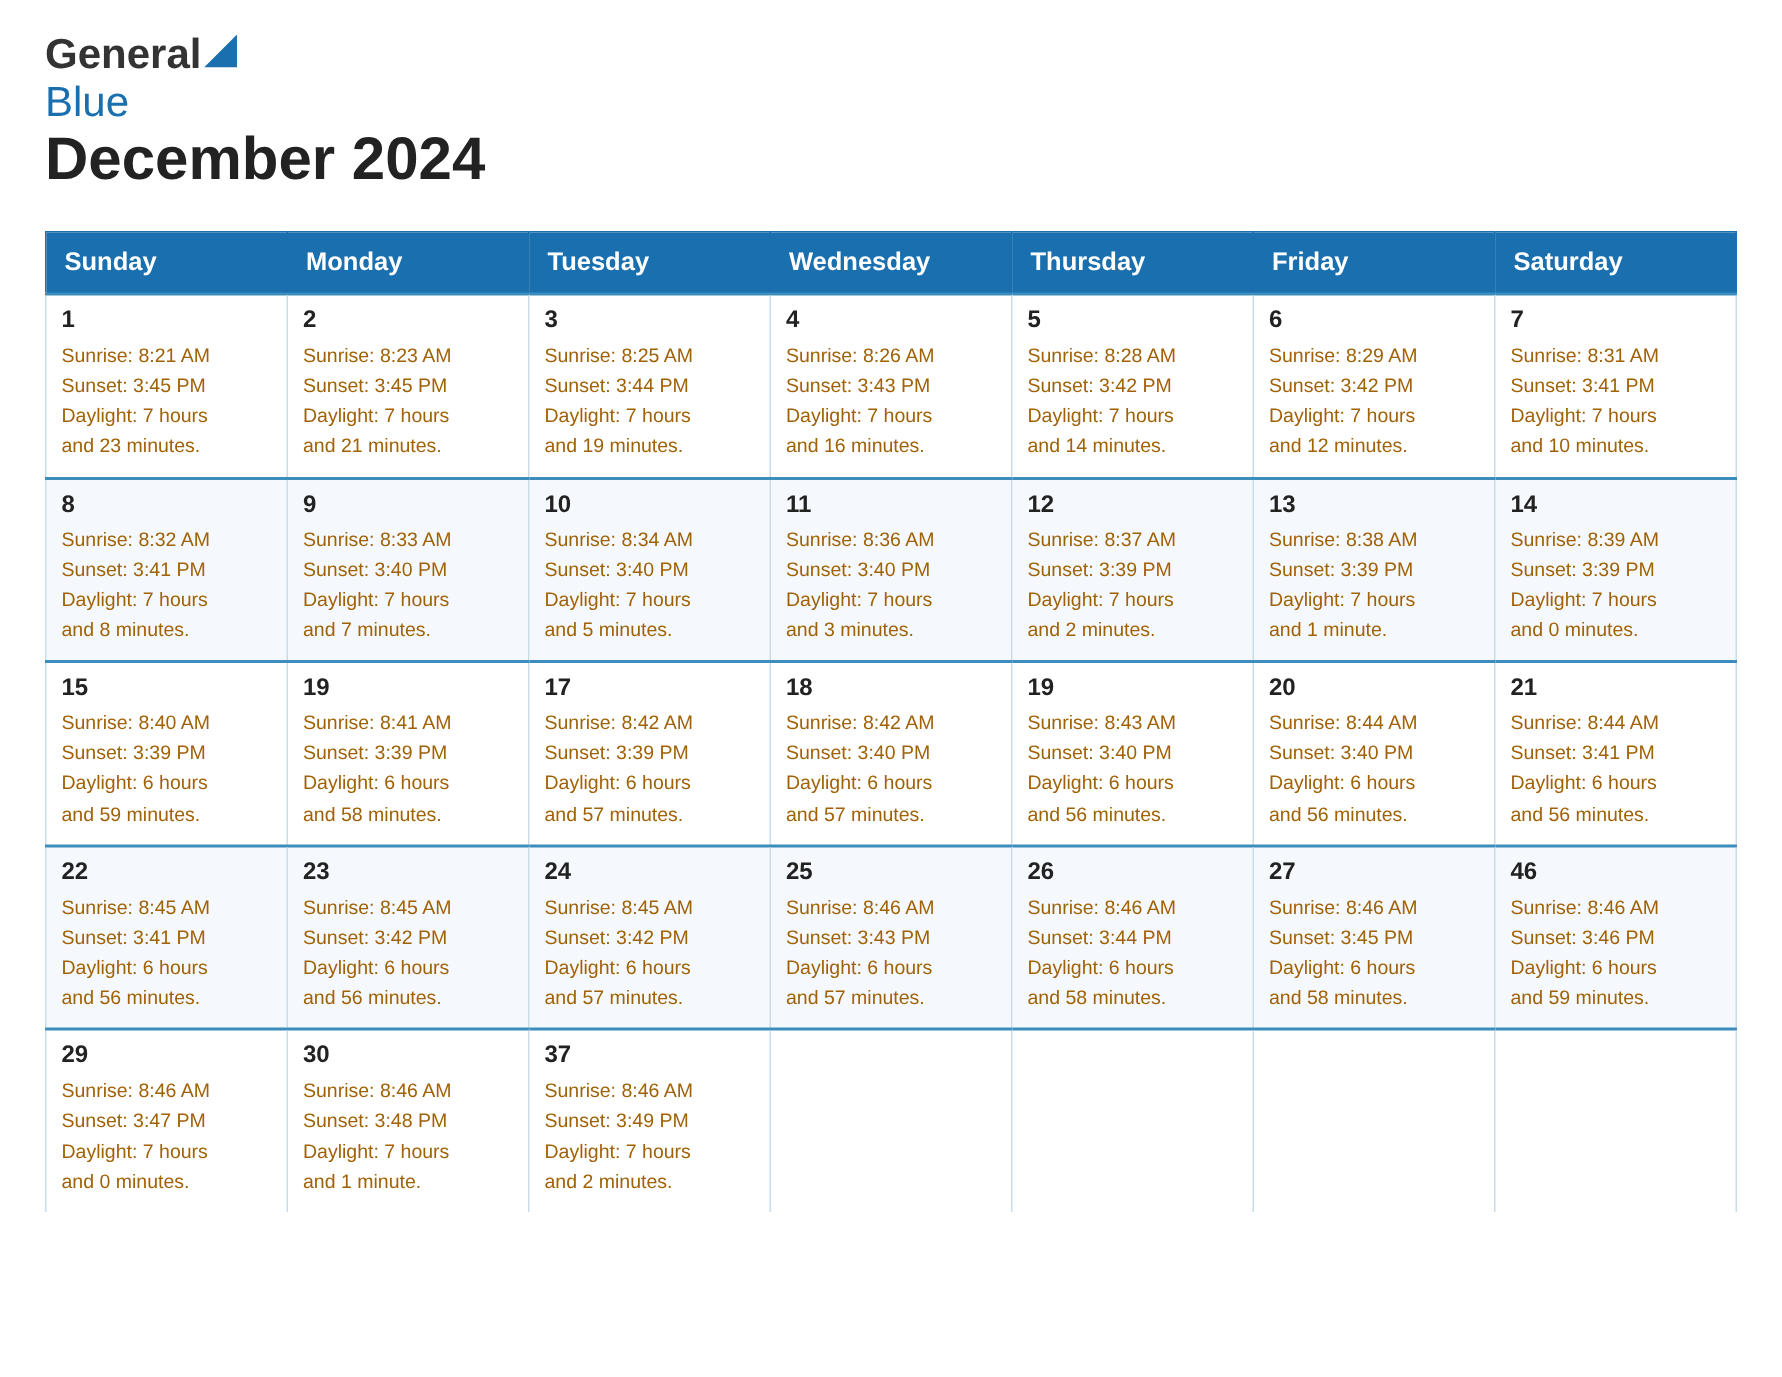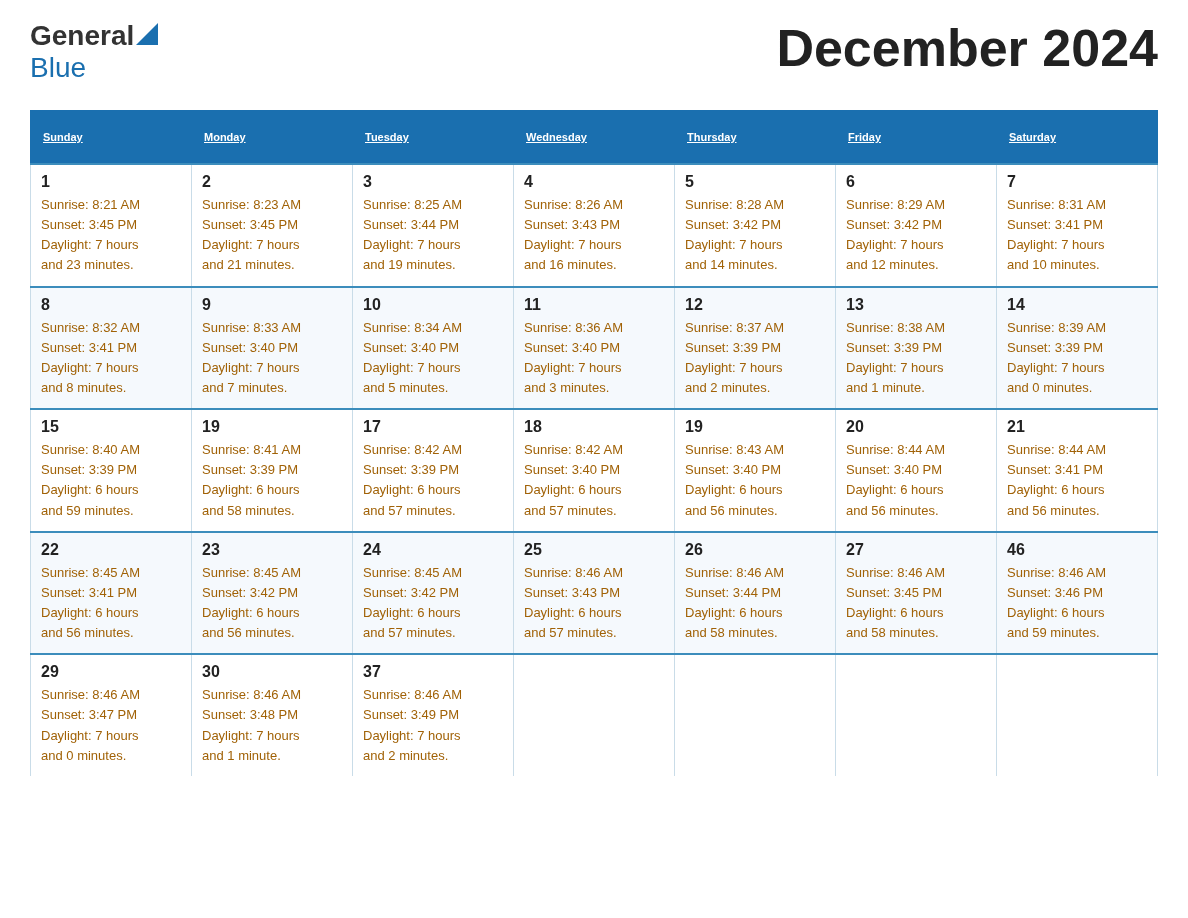--- a/index.html
+++ b/index.html
@@ -8,54 +8,54 @@
       font-family: Arial, sans-serif;
       width: 1188px;
       min-height: 918px;
       padding: 20px 30px 30px 30px;
     }
     .header-row {
       display: flex;
       align-items: flex-start;
       justify-content: space-between;
       margin-bottom: 26px;
+      flex-direction: column;
     }
     .logo {
       display: flex;
       flex-direction: column;
       align-items: flex-start;
     }
     .title-block {
       text-align: right;
     }
     .month-title {
-      font-size: 52px;
+      font-size: 40px;
       font-weight: bold;
       color: #222;
       line-height: 1.1;
     }
     .location-title {
       font-size: 22px;
       color: #444;
       margin-top: 4px;
     }
     .calendar-table {
       width: 100%;
       border-collapse: collapse;
       margin-top: 10px;
     }
     .calendar-table th {
       background: #1a6faf;
       color: #fff;
-      font-size: 11px;
-      font-weight: bold;
-      padding: 20px 12px;
+      font-size: 17px;
+      font-weight: bold;
+      padding: 10px 12px;
       text-align: left;
       border: 1px solid #1a6faf;
-      text-decoration: underline;
     }
     .calendar-table td {
       vertical-align: top;
       padding: 8px 10px 10px 10px;
       border: 1px solid #aac4de;
       font-size: 13px;
       color: #222;
       width: 14.28%;
       min-height: 90px;
     }

